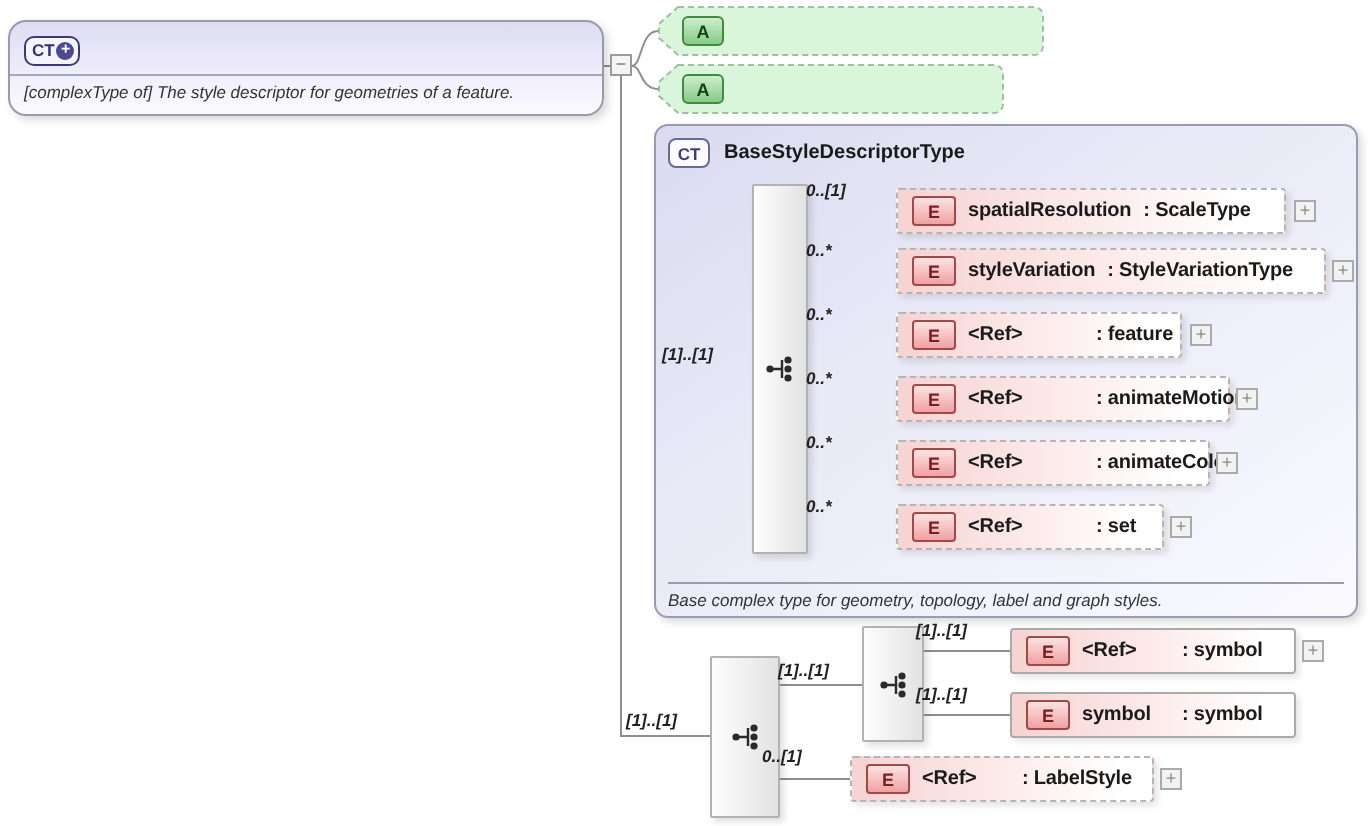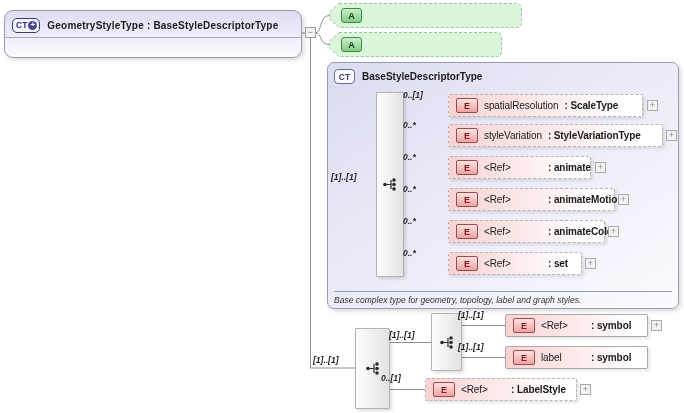--- a/index.html
+++ b/index.html
@@ -66,21 +66,21 @@
   .gbar{box-sizing:border-box;border:1px solid #b2b2b2;border-radius:1px;
     background:linear-gradient(90deg,#fdfdfd 0%,#efefef 55%,#e2e2e2 100%);
     box-shadow:2px 2px 3px rgba(0,0,0,.12);z-index:1;
     display:flex;align-items:center;justify-content:center;}
 
   
   .el{box-sizing:border-box;height:23px;display:flex;align-items:center;gap:6px;padding-left:7px;
     background:linear-gradient(90deg,#f7d3d3 0%,#fce8e8 45%,#ffffff 90%);
     border:1px dashed #b5b5b5;border-radius:2px;box-shadow:2px 2px 3px rgba(0,0,0,.10);z-index:1;}
   .el.solid{border-style:solid;border-color:#aaa;}
-  .ename{font-size:10px;font-weight:normal;white-space:nowrap;letter-spacing:-0.1px;}
+  .ename{font-size:10px;font-weight:bold;white-space:nowrap;letter-spacing:-0.1px;}
   .etype{font-size:10px;font-weight:bold;white-space:nowrap;letter-spacing:-0.1px;}
   .w{min-width:58px;display:inline-block;}
   .w2{min-width:44px;display:inline-block;}
 
   
   .card{font-size:8.5px;font-style:italic;font-weight:bold;color:#222;text-align:left;
     white-space:nowrap;z-index:2;}
 </style>
 </head>
 <body>
@@ -103,22 +103,22 @@
     <path d="M462,325.5 H505"></path>
     <path d="M462,357.5 H505"></path>
   </svg>
 
   <div class="abs root-box">
     <div class="root-title-row">
       <span class="badge-ctp">
         <span class="ct">CT</span>
         <span class="plus-circle">+</span>
       </span>
-      <span class="root-title">GeometryStyleType : BaseStyleDescriptorType</span>
-    </div>
+    </div>
+    <div class="root-desc">[complexType of] The style descriptor for geometries of a feature.</div>
   </div>
 
   <div class="abs toggle" style="left:305px;top:27px;">−</div>
 
   <div class="abs attr" style="left:329px;top:3px;width:193px;height:25px;">
     <svg class="attr-shape" width="193" height="25">
       <path d="M10,0.5 L187.5,0.5 Q192.5,0.5 192.5,5.5 L192.5,19.5 Q192.5,24.5 187.5,24.5 L10,24.5 L0.5,16 L0.5,9 Z" fill="#daf6da" stroke="#9fbf9f" stroke-dasharray="3,2"></path>
     </svg>
     <div class="attr-content">
       <span class="badge-a">A</span>
@@ -166,21 +166,21 @@
     <span class="badge-e">E</span>
     <span class="ename">styleVariation</span>
     <span class="etype">: StyleVariationType</span>
   </div>
   <div class="abs exp" style="left:666px;top:130px;">+</div>
 
   <div class="abs card" style="left:403px;top:152px;width:40px;">0..*</div>
   <div class="abs el" style="left:448px;top:156px;width:143px;">
     <span class="badge-e">E</span>
     <span class="ename w">&lt;Ref&gt;</span>
-    <span class="etype">: animate</span>
+    <span class="etype">: feature</span>
   </div>
   <div class="abs exp" style="left:595px;top:162px;">+</div>
 
   <div class="abs card" style="left:403px;top:184px;width:40px;">0..*</div>
   <div class="abs el" style="left:448px;top:188px;width:167px;">
     <span class="badge-e">E</span>
     <span class="ename w">&lt;Ref&gt;</span>
     <span class="etype">: animateMotion</span>
   </div>
   <div class="abs exp" style="left:618px;top:194px;">+</div>
@@ -227,21 +227,21 @@
   <div class="abs el solid" style="left:505px;top:314px;width:143px;">
     <span class="badge-e">E</span>
     <span class="ename w2">&lt;Ref&gt;</span>
     <span class="etype">: symbol</span>
   </div>
   <div class="abs exp" style="left:651px;top:320px;">+</div>
 
   <div class="abs card" style="left:458px;top:342px;width:40px;">[1]..[1]</div>
   <div class="abs el solid" style="left:505px;top:346px;width:143px;">
     <span class="badge-e">E</span>
-    <span class="ename w2">label</span>
+    <span class="ename w2">symbol</span>
     <span class="etype">: symbol</span>
   </div>
 
   <div class="abs card" style="left:381px;top:373px;width:42px;">0..[1]</div>
   <div class="abs el" style="left:425px;top:378px;width:152px;">
     <span class="badge-e">E</span>
     <span class="ename w2">&lt;Ref&gt;</span>
     <span class="etype">: LabelStyle</span>
   </div>
   <div class="abs exp" style="left:580px;top:384px;">+</div>

